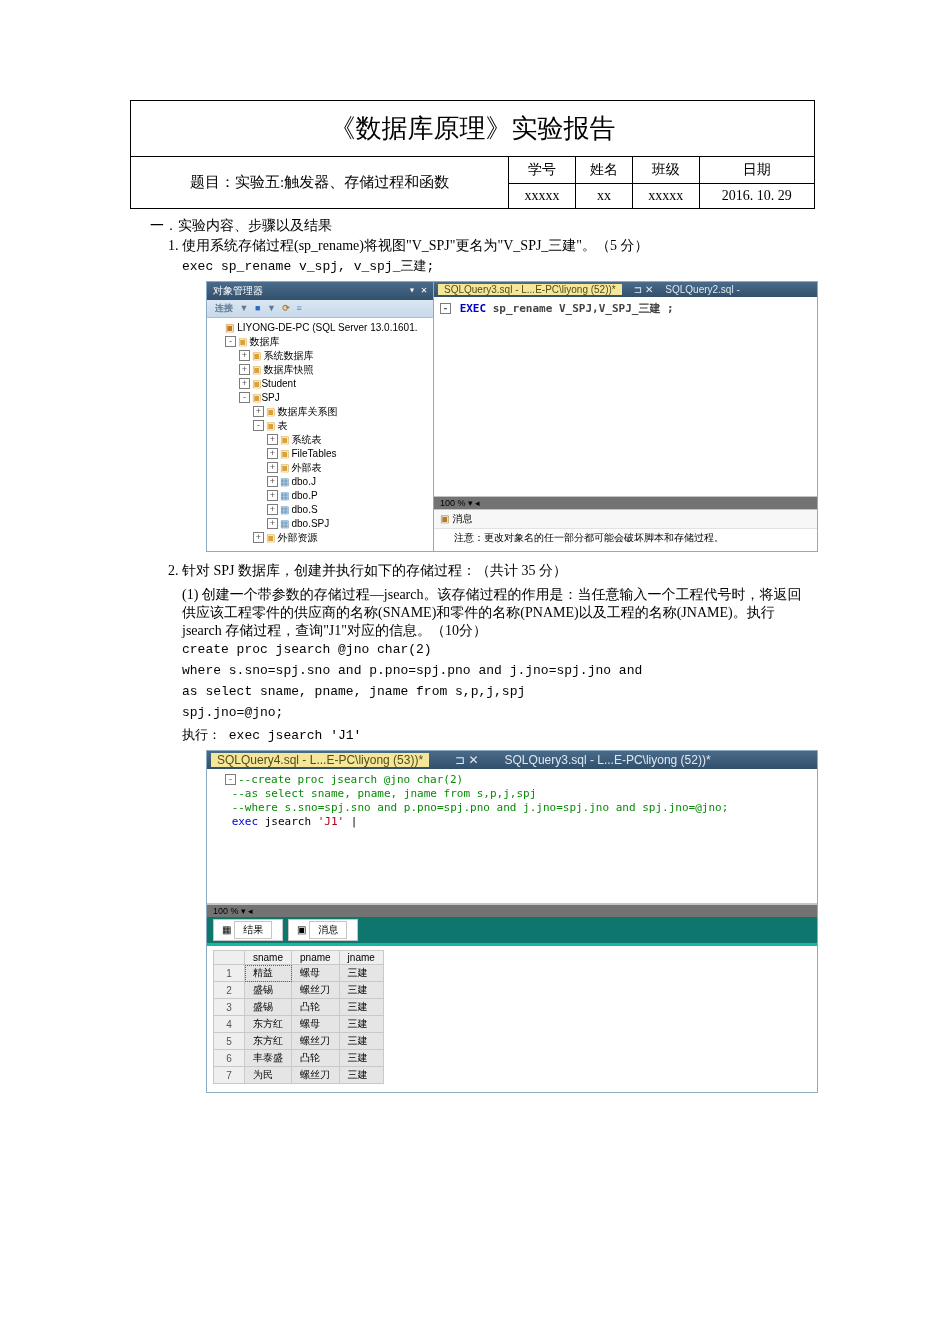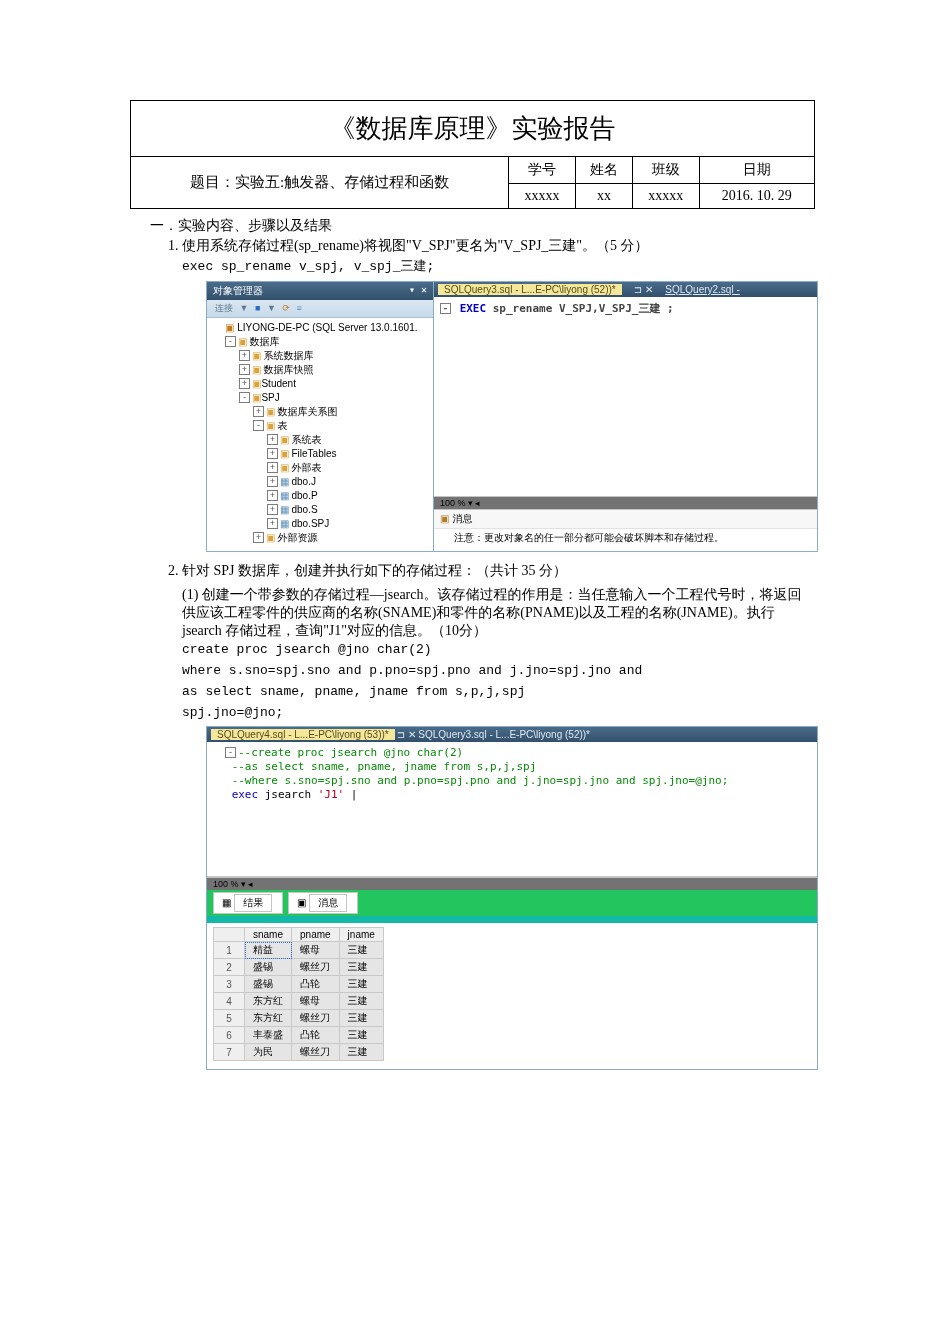--- a/index.html
+++ b/index.html
@@ -64,20 +64,21 @@
     padding: 2px 6px;
     font-size: 10px;
     font-family: Liberation Mono, monospace;
   }
   .tree-toolbar {
     background: linear-gradient(#dbe7f2,#c7d9ea);
     padding: 2px 6px;
     font-size: 9px;
     color: #617b92;
     border-bottom: 1px solid #a9bfd0;
+    font-weight: bold;
   }
   .tree-toolbar span { margin: 0 2px; }
   .tree { padding: 3px 4px 6px 4px; line-height: 14px; }
   .tree ul { list-style: none; margin: 0; padding-left: 14px; }
   .tree li { white-space: nowrap; }
   .sqbox {
     display: inline-block;
     width: 9px; height: 9px;
     border: 1px solid #7c7c7c;
     text-align: center;
@@ -99,21 +100,21 @@
   }
   .tabbar {
     background: linear-gradient(#4a6b8a,#31506c);
     color: #dfe8f0;
     font-size: 10px;
     padding: 2px 4px;
     display: flex;
     gap: 12px;
   }
   .tabbar .tab { background:#f5e79a; color:#554b1b; padding:0 6px; }
-  .tabbar .tab2 { color:#dfe8f0;text-decoration:underline; }
+  .tabbar .tab2 { color:#dfe8f0; }
   .ed-area { flex:1; padding: 4px 6px; font-family: Consolas, monospace; font-size: 11px; color: #444; min-height: 150px; font-weight: bold; }
   .ed-area .kw { color: #0000c8; }
   .pct-bar { border-top:1px solid #c5c5c5; background:#737373; padding:1px 6px; font-size:9px; }
   .msg-hdr {
     border-top:1px solid #c5c5c5;
     background:#f7f7f7;
     padding:2px 6px;
     border-bottom:1px solid #e2e2e2;
     font-size: 10px;
   }
@@ -124,38 +125,38 @@
   .ssms2 {
     font-family: "Microsoft YaHei", sans-serif;
     font-size: 10px;
     border: 1px solid #8badc4;
     width: 610px;
     margin: 6px 0 10px 24px;
   }
   .ssms2 .tabbar2 {
     background: linear-gradient(#4a6b8a,#31506c);
     color: #dfe8f0;
-    font-size: 10px;
+    font-size: 12px;
     padding: 2px 4px;
     display: flex;
-    gap: 2px;
+    gap: 26px;
   }
   .tabbar2 .tab { background:#f5e79a; color:#554b1b; padding:0 6px; }
   .ssms2 .editor {
     padding: 4px 10px 40px 18px;
     font-family: Consolas, monospace;
     font-size: 11px;
     line-height: 14px;
     border-bottom: 1px solid #c5c5c5;
     min-height: 90px;
   }
   .ssms2 .editor .green { color:#098a09; }
   .ssms2 .editor .kw { color:#0000c8; }
   .ssms2 .editor .red { color:#b00020; }
-  .res-tabs { background:#22c55e; padding:2px 6px; border-bottom:7px solid #14b8a6; }
+  .res-tabs { background:#0f766e; padding:2px 6px; border-bottom:3px solid #14b8a6; }
   .res-tabs span { display:inline-block; padding:1px 8px; border:1px solid #c5c5c5; background:#fff; margin-right:2px; font-size:10px; }
   .grid {
     border-collapse: collapse;
     margin: 4px 6px 8px 6px;
     font-size: 10px;
   }
   .grid th, .grid td {
     border: 1px solid #c9c9c9;
     padding: 1px 8px;
     text-align: left;
@@ -264,20 +265,21 @@
 
   <li>
     <span>针对 SPJ 数据库，创建并执行如下的存储过程：（共计 35 分）</span>
     <div class="sub-list">
       <div class="item">
         <span>(1) 创建一个带参数的存储过程—jsearch。该存储过程的作用是：当任意输入一个工程代号时，将返回供应该工程零件的供应商的名称(SNAME)和零件的名称(PNAME)以及工程的名称(JNAME)。执行 jsearch 存储过程，查询"J1"对应的信息。（10分）</span>
         <div class="code">create proc jsearch  @jno char(2)</div>
         <div class="code">where s.sno=spj.sno and p.pno=spj.pno and j.jno=spj.jno and</div>
         <div class="code">as select sname, pname, jname from s,p,j,spj</div>
         <div class="code">spj.jno=@jno;</div>
+        <div class="code">执行：  exec jsearch 'J1'</div>
 
         
         <div class="ssms2">
           <div class="tabbar2">
             <span class="tab">SQLQuery4.sql - L...E-PC\liyong (53))*</span>
             <span>⊐ ✕</span>
             <span>SQLQuery3.sql - L...E-PC\liyong (52))*</span>
           </div>
           <div class="editor">
             <span class="sqbox">-</span><span class="green">--create proc jsearch  @jno char(2)</span><br>

